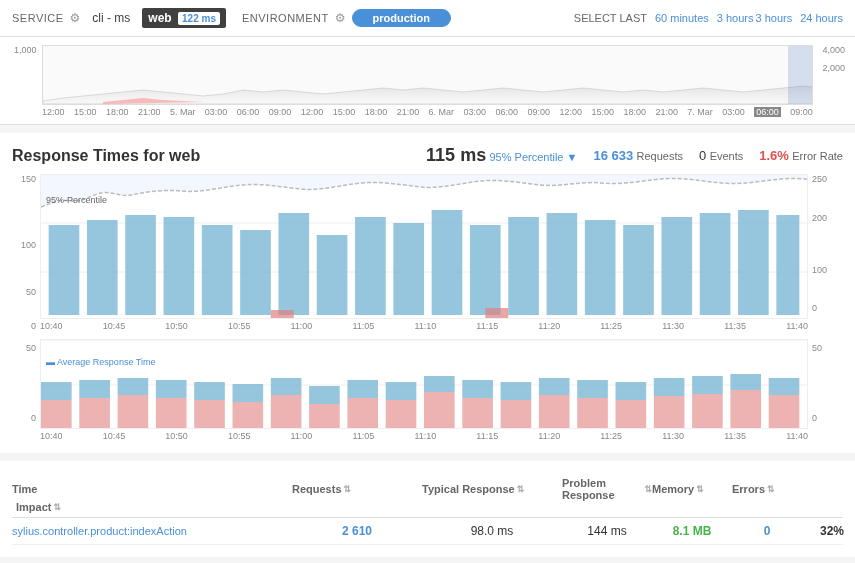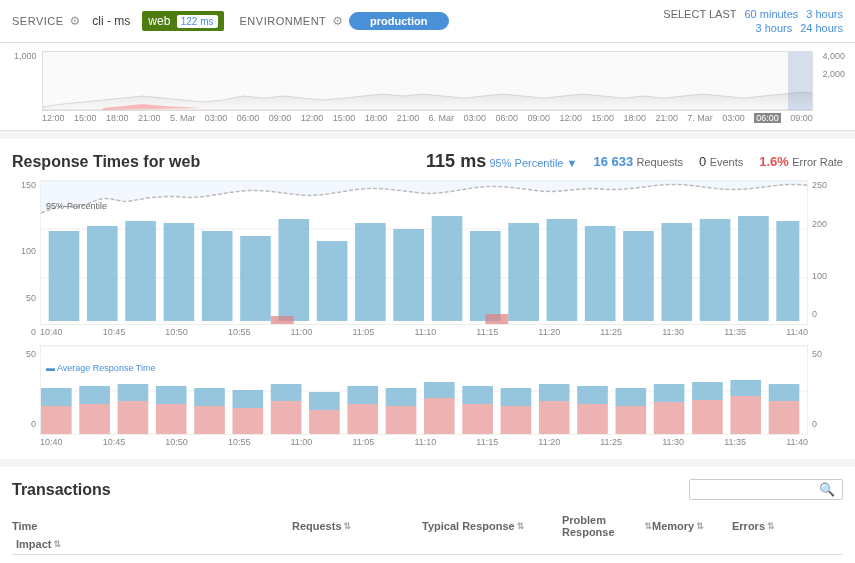--- a/index.html
+++ b/index.html
@@ -13,24 +13,24 @@
       display: flex;
       align-items: center;
       justify-content: space-between;
       text-align: right;
     }
     .top-bar-left { display: flex; align-items: center; gap: 16px; }
     .service-section { display: flex; align-items: center; gap: 6px; }
     .label-text { color: #666; font-size: 11px; text-transform: uppercase; letter-spacing: 0.5px; }
     .gear-icon { color: #999; font-size: 12px; cursor: pointer; }
     .tab-link { color: #404040; font-size: 12px; padding: 3px 6px; cursor: pointer; text-decoration: none; }
-    .tab-link.active { background: #4d7c0f; color: #fff; border-radius: 2px; font-weight: normal; }
+    .tab-link.active { background: #404040; color: #fff; border-radius: 2px; font-weight: bold; }
     .env-section { display: flex; align-items: center; gap: 6px; }
     .env-tag { background: #4a90d9; color: #fff; border: 1px solid #4a90d9; border-radius: 9px; padding: 2px 20px; font-size: 11px; font-weight: bold; }
-    .top-bar-right { display: flex; flex-direction: column; align-items: flex-end; gap: 2px; }
+    .top-bar-right { display: flex; flex-direction: row; align-items: flex-end; gap: 2px; }
     .select-last-row { display: flex; align-items: center; gap: 8px; }
     .select-last-label { color: #666; font-size: 11px; }
     .time-link { color: #4a90d9; font-size: 11px; cursor: pointer; text-decoration: none; }
     .time-links-row { display: flex; gap: 8px; }
 
     
     .overview-chart {
       background: #fff;
       border-bottom: 1px solid #ddd;
       padding: 4px 12px 16px 12px;
@@ -382,27 +382,20 @@
       </div>
     </div>
     <div style="width:35px;text-align:left;font-size:9px;color:#888;padding-left:4px;position:relative;">
       <span style="position:absolute;top:4px;left:4px;">50</span>
       <span style="position:absolute;bottom:18px;left:4px;">0</span>
     </div>
   </div>
 </div>
 
 <div class="transactions-section">
-  <div class="transactions-header">
-    <span class="transactions-title">Transactions</span>
-    <div class="search-box">
-      <input class="search-input" type="text" placeholder="" style="">
-      <span class="search-icon">🔍</span>
-    </div>
-  </div>
   <div class="table-header">
     <div class="th">
       <span>Time</span>
     </div>
     <div class="th">
       <span>Requests</span>
       <span class="sort-icon">⇅</span>
     </div>
     <div class="th">
       <span>Typical Response</span>

